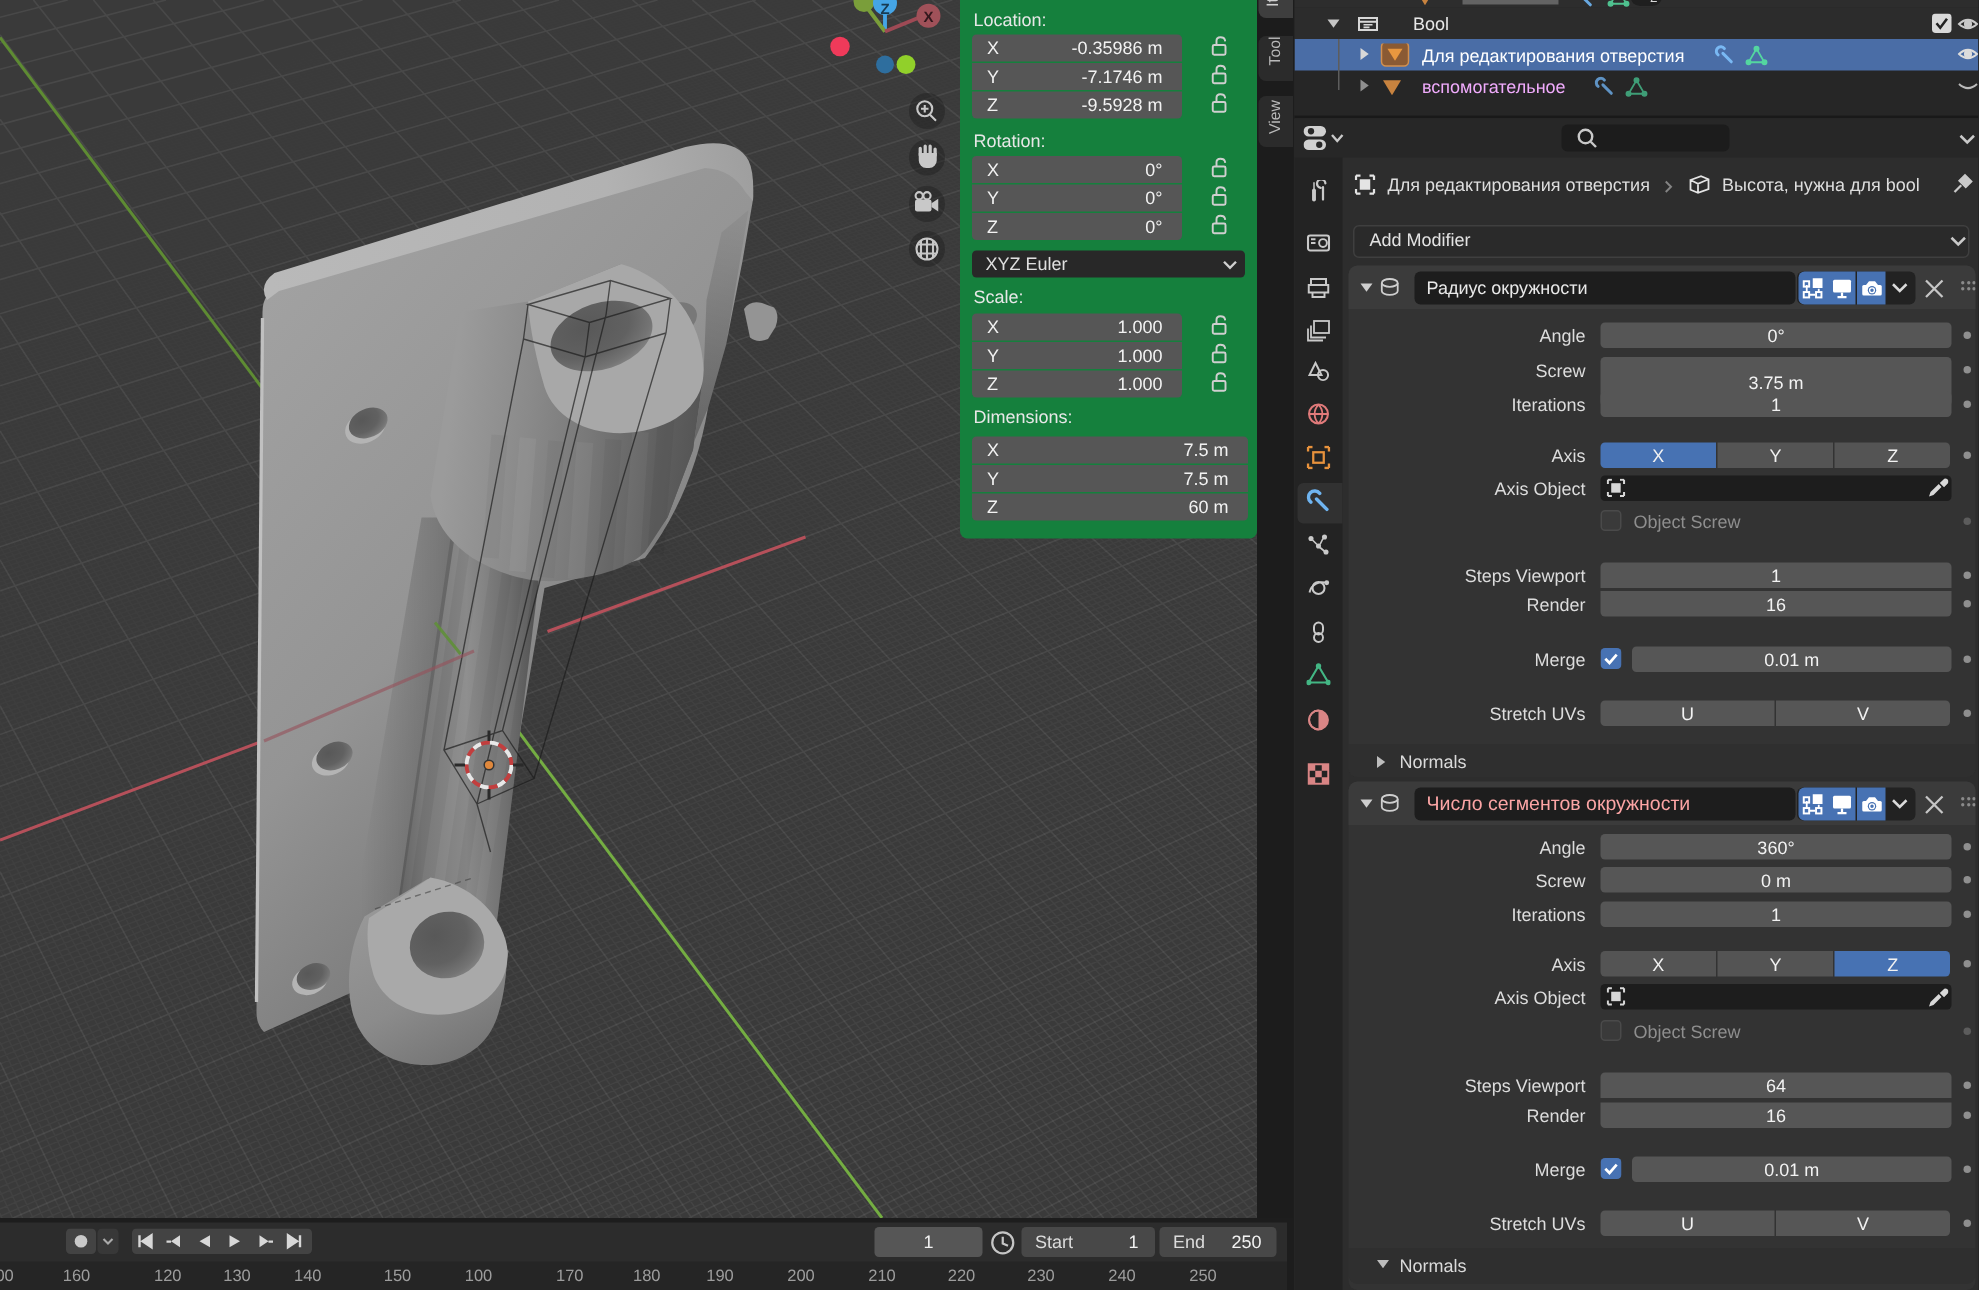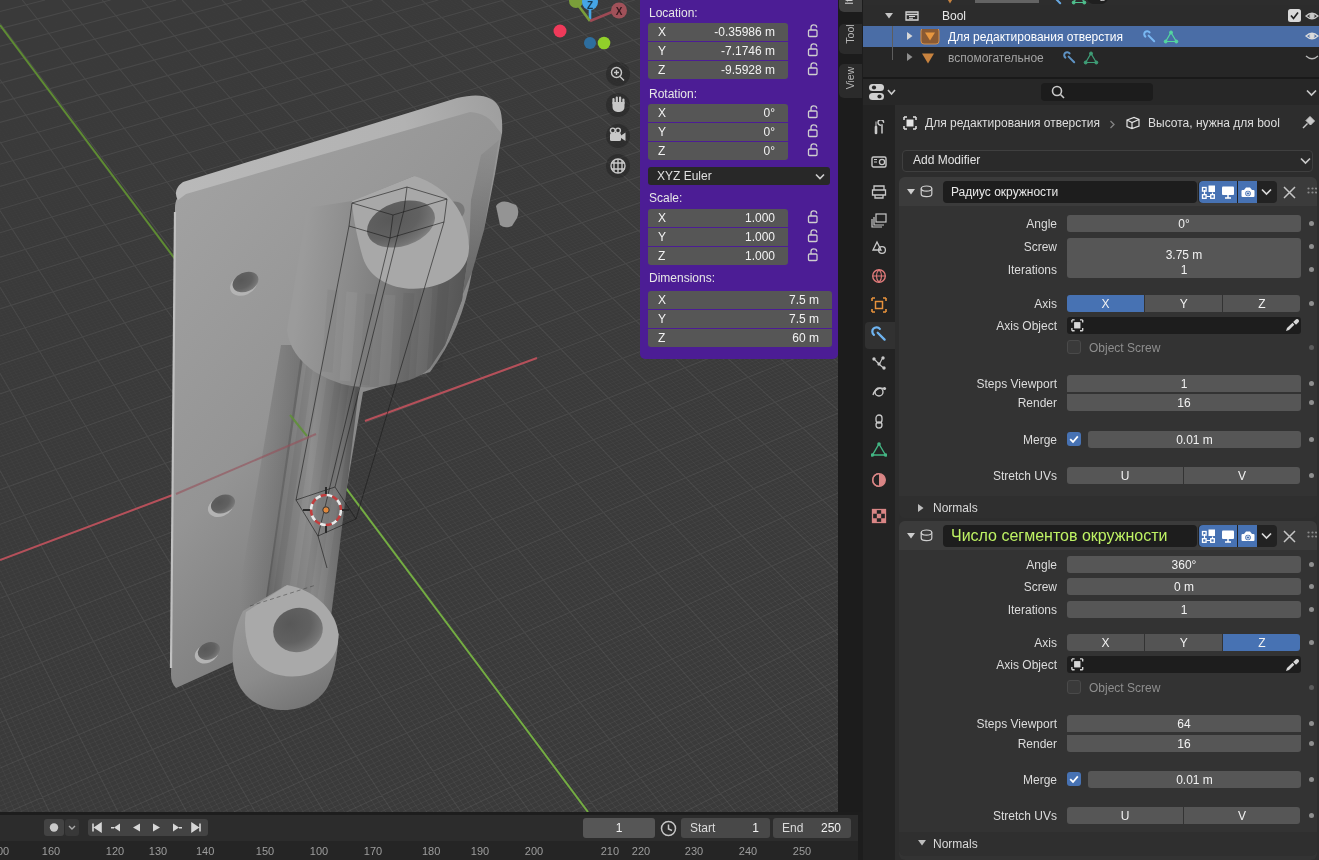--- a/index.html
+++ b/index.html
@@ -160,21 +160,21 @@
           <path d="M10.5,42 h12 v5 a5,5 0 0 1 -5,5 h-2 a5,5 0 0 1 -5,-5 Z" fill="#c8c8c8" stroke="none"></path>
   <rect x="8" y="73" width="11" height="8" rx="1.5" fill="#c8c8c8" stroke="none"></rect>
           <path d="M19,75.5 L23.5,72.5 L23.5,81 L19,78" fill="#c8c8c8" stroke="none"></path>
           <circle cx="10.8" cy="70.5" r="2.4"></circle>
           <circle cx="16" cy="70.5" r="2.4"></circle>
   <circle cx="16" cy="106" r="7"></circle>
           <path d="M9.5,103 L22.5,103 M9.5,109 L22.5,109 M16,99 L16,113 M12,100.5 L12,111.5 M20,100.5 L20,111.5"></path>
  </g>
 </svg>
 
-<div class="abs" style="left:640px;top:0;width:198px;height:359px;background:#4c1d95;border-radius:0 0 5px 5px">
+<div class="abs" style="left:640px;top:0;width:198px;height:359px;background:#15803d;border-radius:0 0 5px 5px">
   <div class="abs lab" style="left:9px;top:6px">Location:</div>
   <div class="fld" style="left:8px;top:23px;width:140px;border-radius:3px 3px 0 0">
           <span style="position:absolute;left:10px">X</span>
           <span style="position:absolute;right:13px">-0.35986 m</span>
         </div>
   <div class="fld" style="left:8px;top:42px;width:140px;border-radius:0">
           <span style="position:absolute;left:10px">Y</span>
           <span style="position:absolute;right:13px">-7.1746 m</span>
         </div>
   <div class="fld" style="left:8px;top:61px;width:140px;border-radius:0 0 3px 3px">
@@ -281,30 +281,30 @@
         <span style="position:absolute;left:9px;color:#dcdcdc">Start</span>
         <span style="position:absolute;right:11px">1</span>
       </div>
   <div class="fld" style="left:773px;top:3px;width:78px;height:20px;background:#484848">
         <span style="position:absolute;left:9px;color:#dcdcdc">End</span>
         <span style="position:absolute;right:10px">250</span>
       </div>
   <div class="abs" style="top:30px;left:0;width:858px;height:15px;font-size:11px;color:#9d9d9d">
     <span class="abs" style="left:-16px;width:32px;text-align:center">100</span>
     <span class="abs" style="left:35px;width:32px;text-align:center">160</span>
-    <span class="abs" style="left:99px;width:32px;text-align:center">120</span>
+    <span class="abs" style="left:89px;width:32px;text-align:right">120</span>
     <span class="abs" style="left:142px;width:32px;text-align:center">130</span>
     <span class="abs" style="left:196px;width:32px;">140</span>
     <span class="abs" style="left:249px;width:32px;text-align:center">150</span>
     <span class="abs" style="left:303px;width:32px;text-align:center">100</span>
-    <span class="abs" style="left:357px;width:32px;text-align:center">170</span>
+    <span class="abs" style="left:357px;width:32px;text-align:right">170</span>
     <span class="abs" style="left:422px;width:32px;">180</span>
     <span class="abs" style="left:464px;width:32px;text-align:center">190</span>
     <span class="abs" style="left:518px;width:32px;text-align:center">200</span>
-    <span class="abs" style="left:587px;width:32px;text-align:right">210</span>
+    <span class="abs" style="left:572px;width:32px;text-align:center">210</span>
     <span class="abs" style="left:625px;width:32px;text-align:center">220</span>
     <span class="abs" style="left:678px;width:32px;text-align:center">230</span>
     <span class="abs" style="left:732px;width:32px;text-align:center">240</span>
     <span class="abs" style="left:786px;width:32px;text-align:center">250</span>
   </div>
 </div>
 <div id="right" class="abs">
 <svg width="0" height="0" style="position:absolute">
         <defs>
 <g id="wrench">
@@ -418,21 +418,21 @@
           <use href="#wrench" x="0" y="0" stroke="#79b8f3"></use>
           <use href="#gtri" x="22" y="1" stroke="#54d6a0" fill="#54d6a0"></use>
         </svg>
 <svg class="abs" style="left:442px;top:30px" width="14" height="14">
           <use href="#eyeo" stroke="#dcdcdc" fill="#dcdcdc"></use>
         </svg>
 <svg class="abs" style="left:42px;top:50px" width="40" height="16">
           <use href="#rtarr" x="2" y="3" fill="#8f8f8f"></use>
           <use href="#otri" x="16" y="1" fill="#c8833f"></use>
         </svg>
-<div class="abs" style="left:85px;top:51px;font-size:12px;color:#a3a3a3">вспомогательное</div>
+<div class="abs" style="left:85px;top:51px;font-size:12px;color:#f0abfc">вспомогательное</div>
 <svg class="abs" style="left:200px;top:51px" width="60" height="14">
           <use href="#wrench" x="0" y="0" stroke="#5f93c4"></use>
           <use href="#gtri" x="22" y="1" stroke="#3f9e77" fill="#3f9e77"></use>
         </svg>
 <svg class="abs" style="left:442px;top:52px" width="14" height="14">
           <use href="#eyec" stroke="#b9b9b9"></use>
         </svg>
 </div>
 <div class="abs" style="left:0;top:77px;width:456px;height:2px;background:#191919"></div>
 <div id="props" class="abs">
@@ -621,21 +621,21 @@
         </svg>
 <div class="abs" style="left:70px;top:422px;font-size:12px;color:#dadada">Normals</div>
 <div class="abs" style="left:36px;top:442px;width:418px;height:339px;background:#333333;border-radius:6px">
 <div class="abs" style="left:0;top:0;width:418px;height:29px;background:#3b3b3b;border-radius:6px 6px 0 0"></div>
 <svg class="abs" style="left:7px;top:11px" width="10" height="8">
             <use href="#dnarr" x="1" y="1" fill="#cecece"></use>
           </svg>
 <svg class="abs" style="left:20px;top:8px" width="15" height="13">
             <use href="#screwico" stroke="#cfcfcf"></use>
           </svg>
-<div class="abs" style="left:44px;top:3.5px;width:254px;height:22px;background:#1d1d1d;border-radius:4px;font-size:16px;color:#bef264;line-height:22px;padding-left:8px">Число сегментов окружности</div>
+<div class="abs" style="left:44px;top:3.5px;width:254px;height:22px;background:#1d1d1d;border-radius:4px;font-size:13px;color:#fca5a5;line-height:22px;padding-left:8px">Число сегментов окружности</div>
 <div class="abs" style="left:299px;top:3.5px;width:79px;height:22px;background:#222;border-radius:4px 4px 4px 4px"></div>
 <div class="abs" style="left:299.5px;top:3.5px;width:19px;height:22px;background:#4772b3;border-radius:4px 0 0 4px"></div>
 <div class="abs" style="left:319.2px;top:3.5px;width:19px;height:22px;background:#4772b3;border-radius:0"></div>
 <div class="abs" style="left:338.9px;top:3.5px;width:19px;height:22px;background:#4772b3;border-radius:0"></div>
 <svg class="abs" style="left:302px;top:8px" width="15" height="15">
             <use href="#edmico"></use>
           </svg>
 <svg class="abs" style="left:322px;top:8px" width="15" height="15">
             <use href="#monico"></use>
           </svg>

